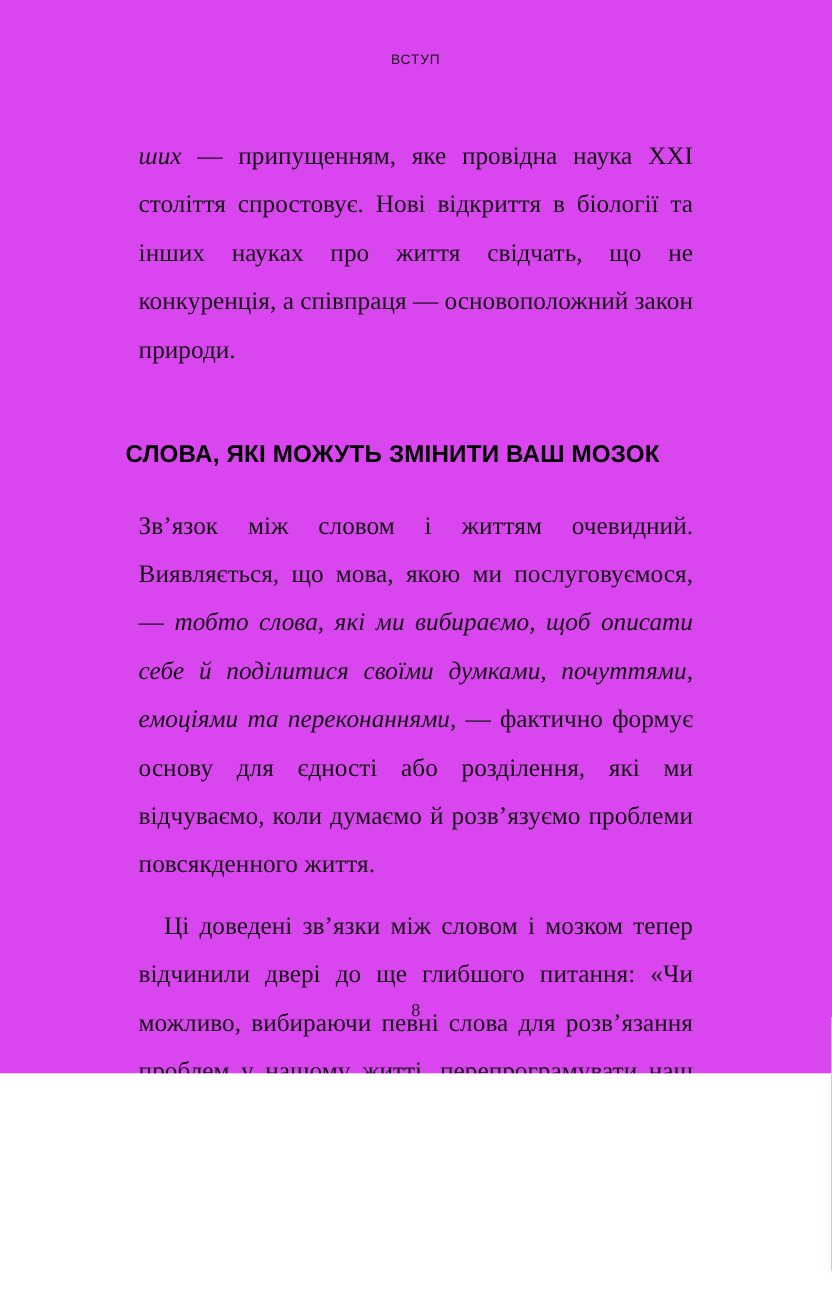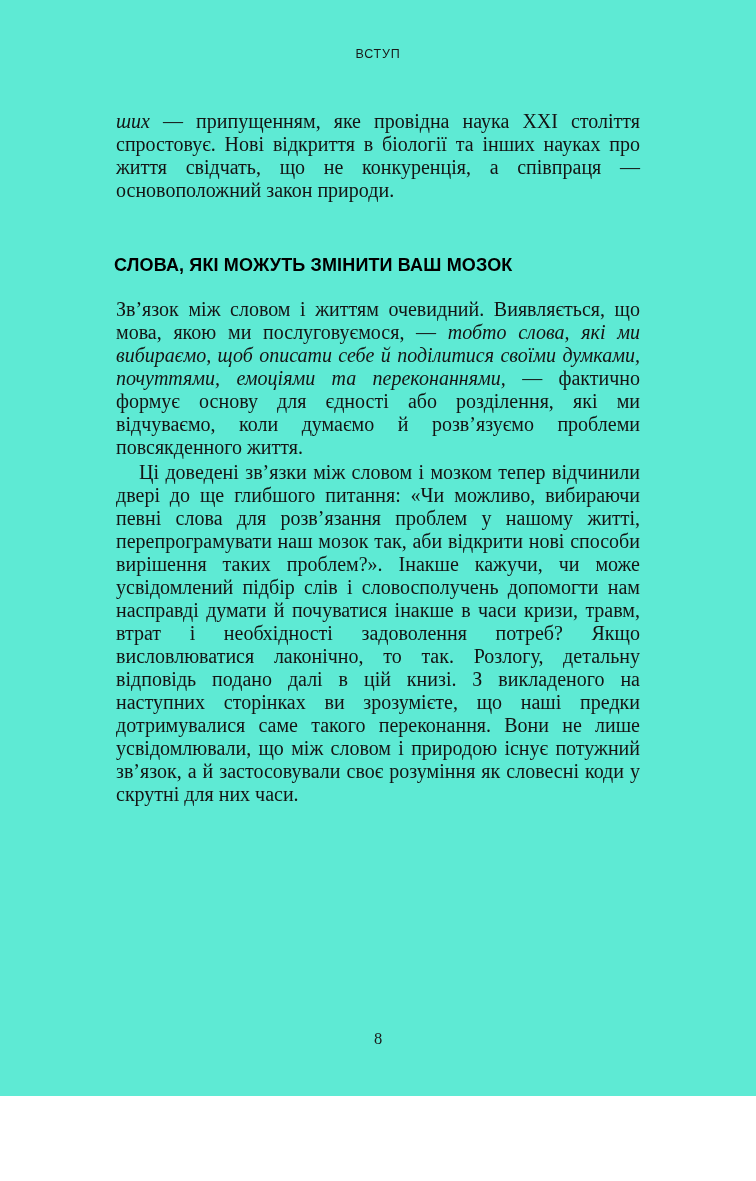--- a/index.html
+++ b/index.html
@@ -4,22 +4,22 @@
 <title>Book page</title>
 <style>
   html, body {
     margin: 0;
     padding: 0;
     background: #ffffff;
   }
   .page {
     position: relative;
     width: 756px;
-    height: 1096px;
-    background: #5eead4;
+    height: 976px;
+    background: #d946ef;
     overflow: hidden;
     font-family: "Liberation Serif", "DejaVu Serif", serif;
     color: #111111;
     -webkit-font-smoothing: antialiased;
   }
 
   
   .running-header {
     position: absolute;
     top: 47px;
@@ -36,42 +36,42 @@
 
   
   .text-column {
     position: absolute;
     left: 114px;
     top: 108px;
     width: 528px;
   }
 
   .body-par {
-    margin: 2px;
-    font-size: 20px;
-    line-height: 23px;
+    margin: 12px;
+    font-size: 23px;
+    line-height: 44px;
     text-align: justify;
     text-justify: inter-word;
     color: #141414;
     hyphens: manual;
   }
   .body-par.indent {
     text-indent: 23px;
   }
   .body-par em,
   .body-par .ital {
     font-style: italic;
   }
 
   
   .section-heading {
     margin: 0;
     font-family: "Liberation Sans", "DejaVu Sans", sans-serif;
     font-weight: 700;
-    font-size: 18px;
+    font-size: 22px;
     letter-spacing: 0.15px;
     line-height: 24px;
     color: #000000;
     text-transform: uppercase;
     text-align: left;
   }
 
   
   .gap-before-heading { height: 49px; }
   .gap-after-heading  { height: 19px; }

